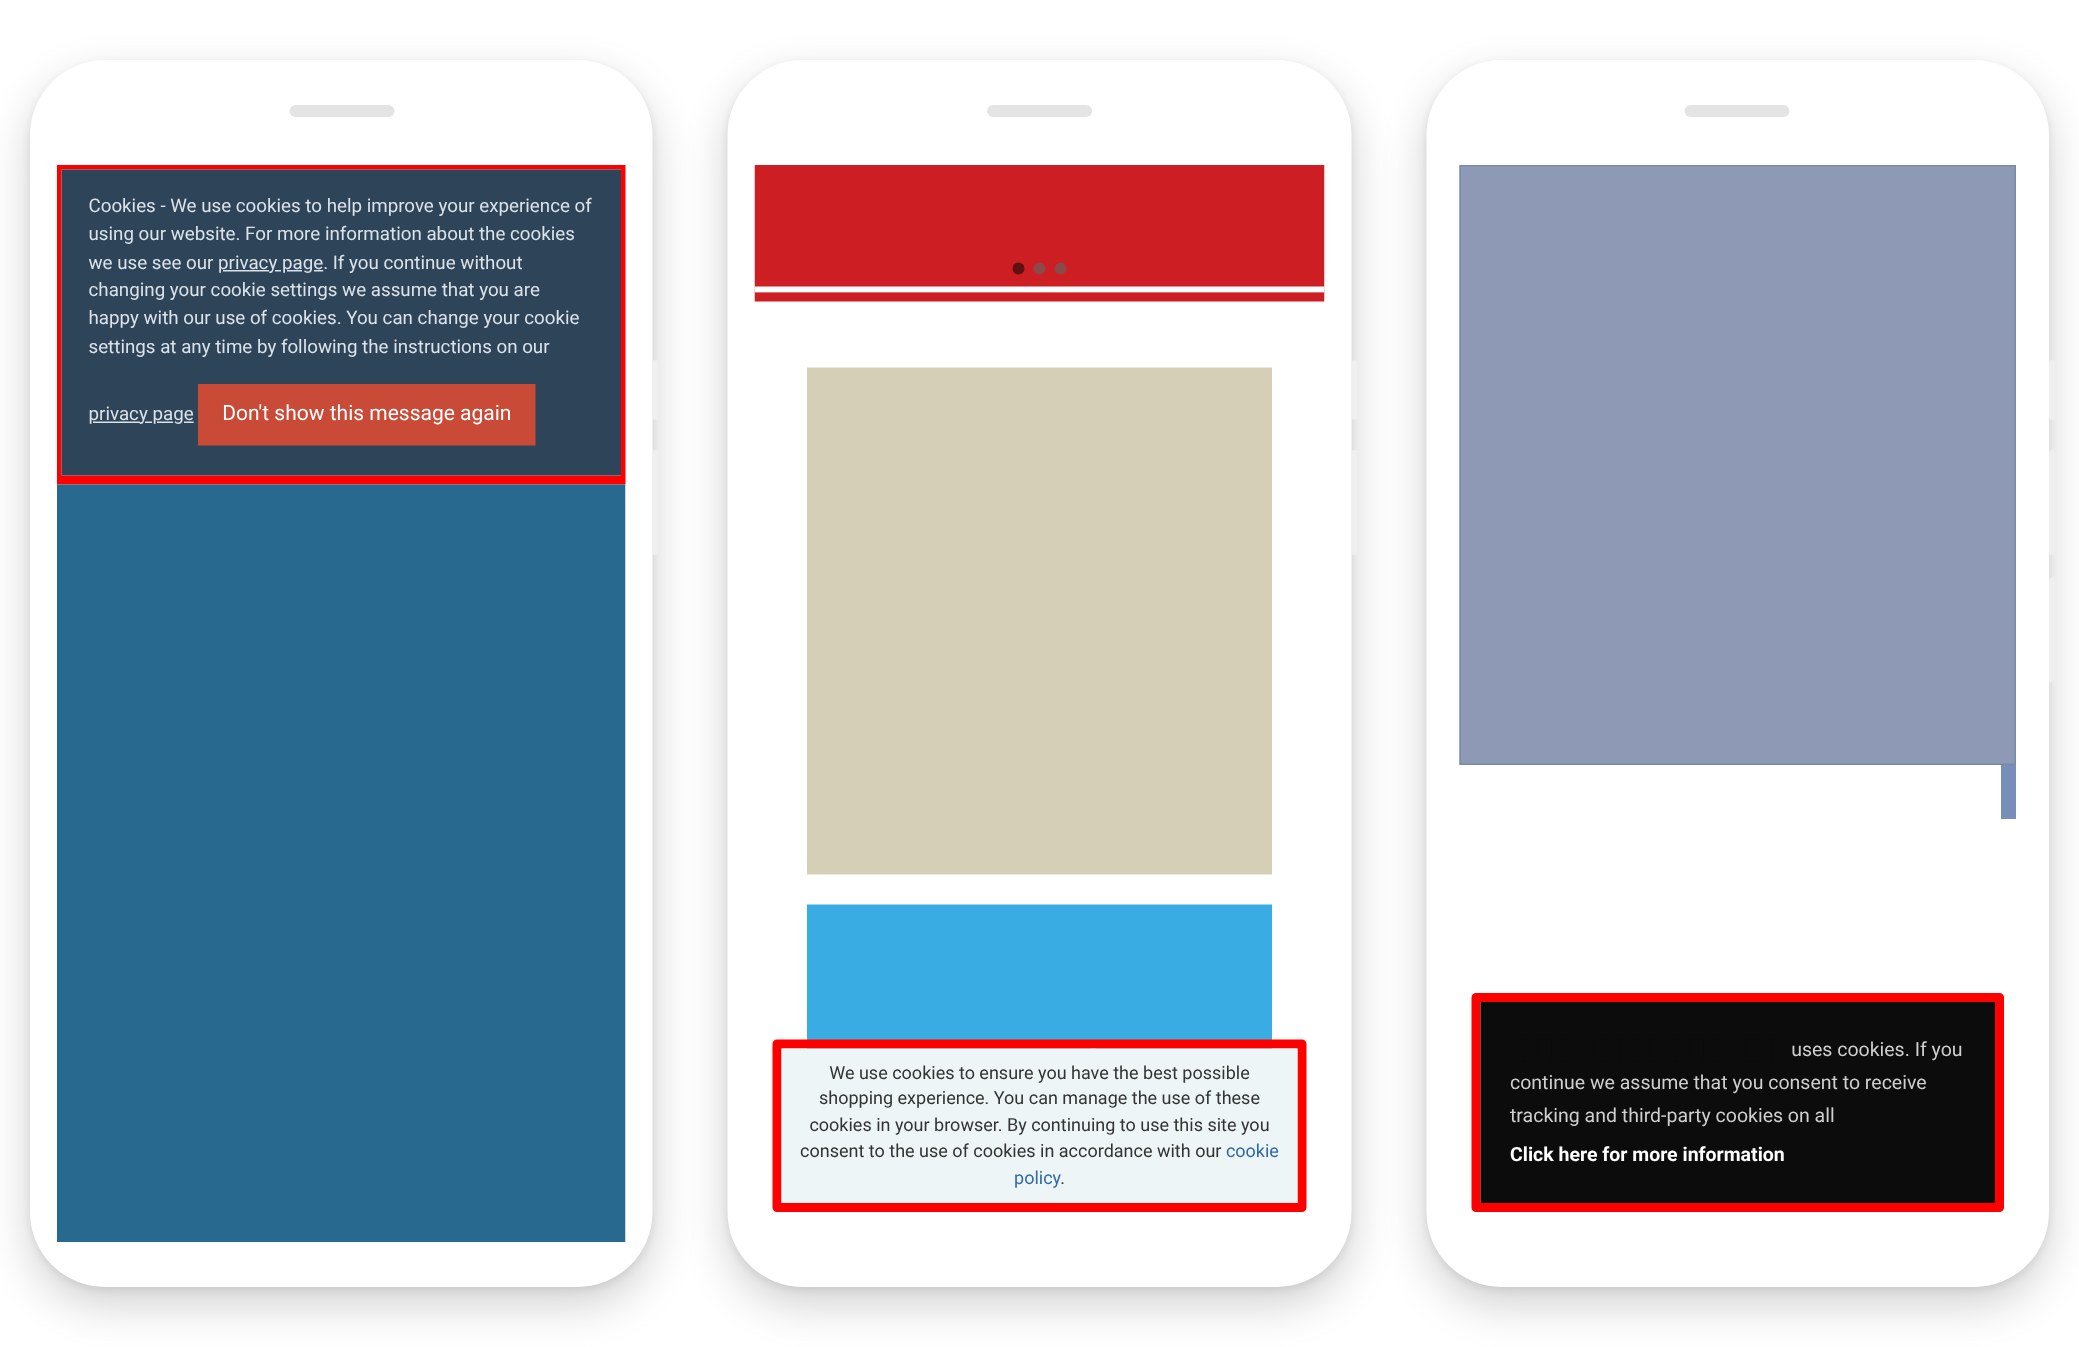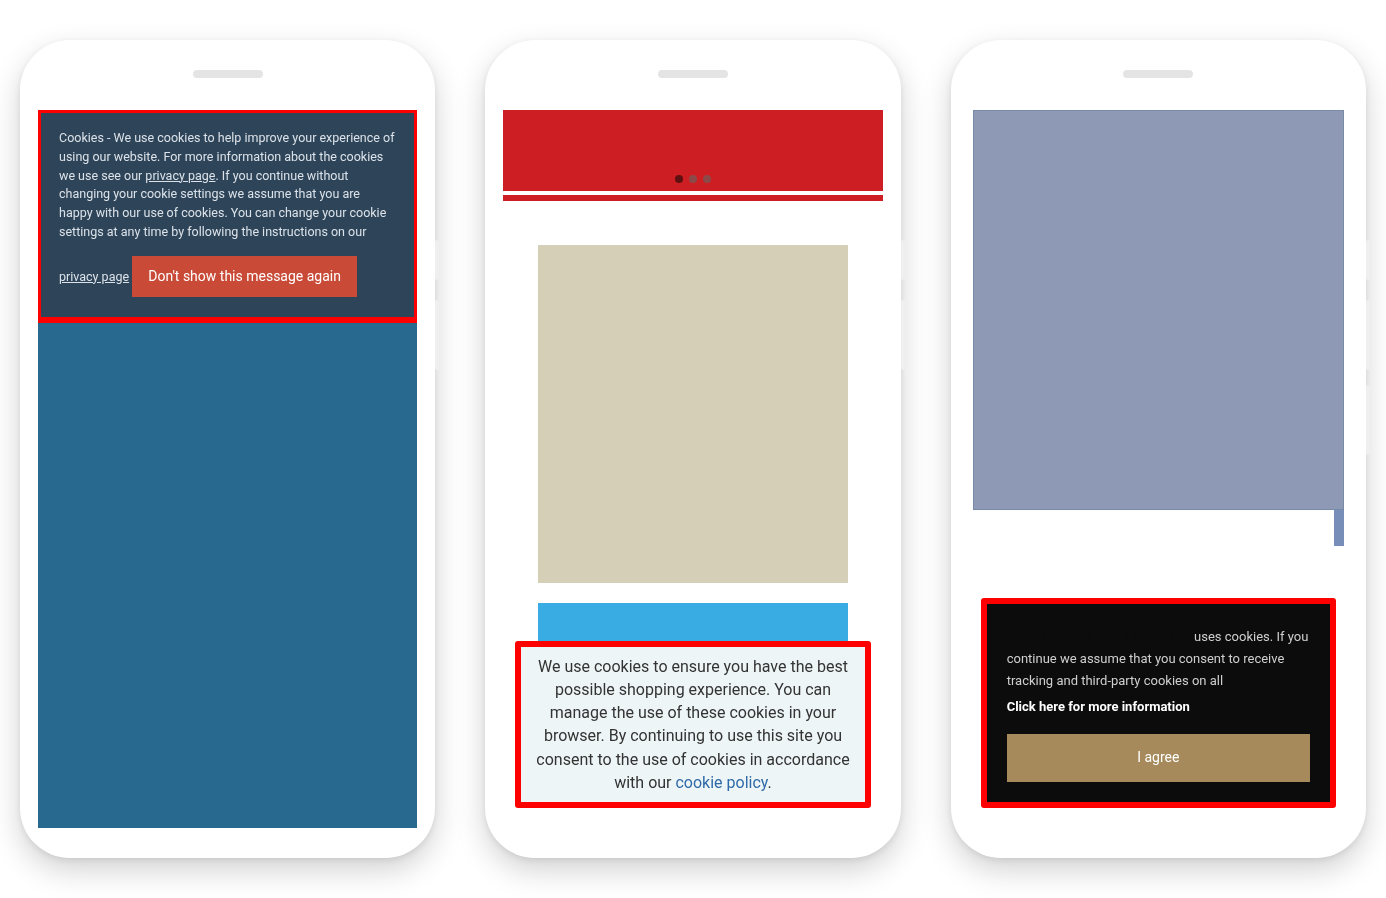--- a/index.html
+++ b/index.html
@@ -112,21 +112,21 @@
     text-align:center;
     padding-bottom:4px;
     letter-spacing:1px;
   }
   .p2-notice-wrap {
     position:absolute;
     left:12px; right:12px; bottom:20px;
   }
   .p2-notice {
     background:#eef5f7;
-    font-size:16px;
+    font-size:12px;
     line-height:1.45;
     text-align:center;
     padding:8px 12px;
     color:#333;
   }
   .p2-notice a { color:#2f6aa8; text-decoration:none; }
   .p3-image { background:#8e9ab5; height: 400px; margin:0 4px; border:1px solid #788aa7;}
   .p3-strip { height: 36px; background:#fff; position:relative;}
   .p3-strip::after {
     content:"";
@@ -210,17 +210,16 @@
   <div class="side-button sb3"></div>
   <div class="screen" style="position:relative;">
     <div class="p3-image"></div>
     <div class="p3-strip"></div>
     <div class="p3-banner-wrap highlight">
       <div class="p3-banner">
         <div>
           <span class="hidden-word">████████████████████</span><span> uses cookies. If you continue we assume that you consent to receive tracking and third-party cookies on all</span>
         </div>
         <span class="p3-link">Click here for more information</span>
-        <div class="p3-agree">I agree</div>
       </div>
     </div>
   </div>
 </div>
 
 </body></html>

